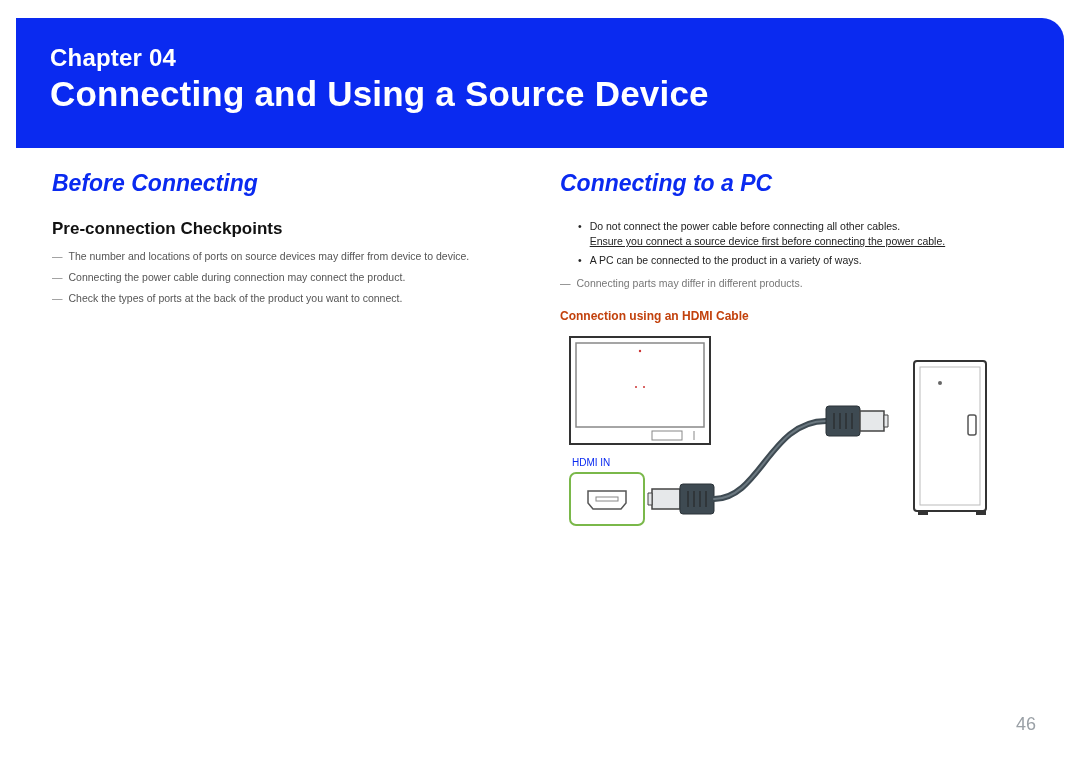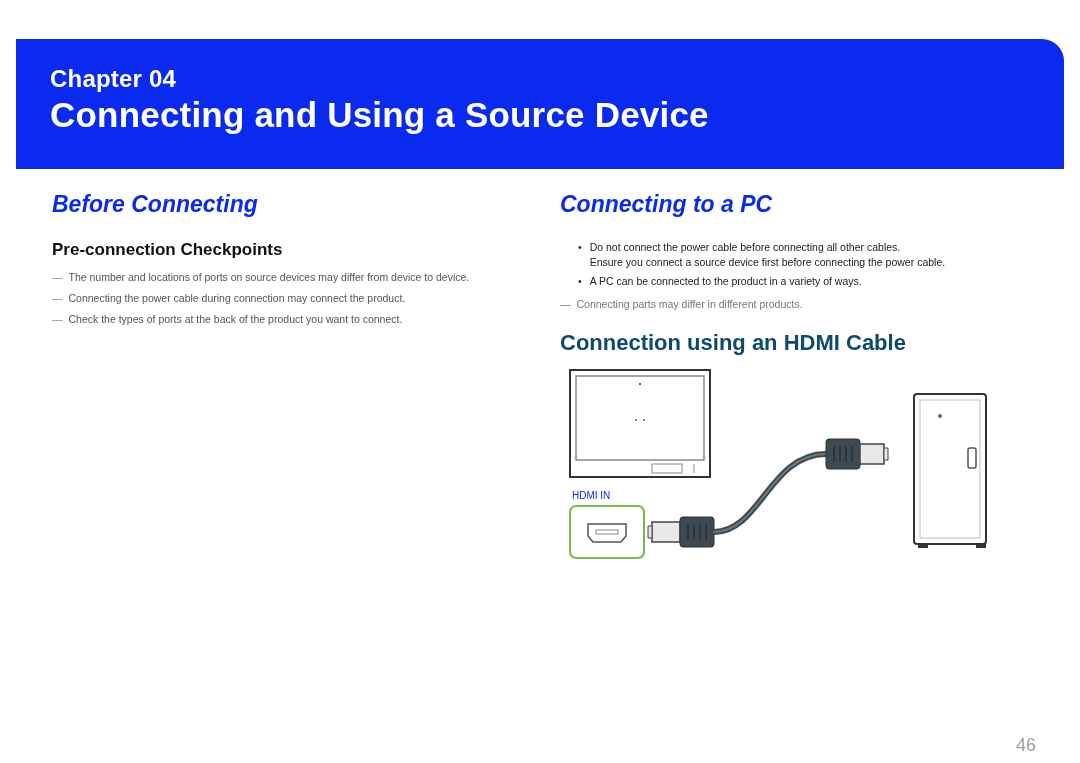--- a/index.html
+++ b/index.html
@@ -1,37 +1,37 @@
 <!DOCTYPE html>
 <html><head>
 <meta charset="utf-8">
 <style>
   * { box-sizing: border-box; margin: 0; padding: 0; }
   html, body { width: 1080px; height: 763px; font-family: "Segoe UI", "Helvetica Neue", Arial, sans-serif; background: #fff; color: #111; }
-  .page { width: 1080px; height: 637px; position: relative; padding: 18px 16px; margin-top: 21px; }
+  .page { width: 1080px; height: 637px; position: relative; padding: 18px 16px; }
   .sheet { width: 1048px; height: 727px; background: #fff; position: relative; border-radius: 0; overflow: hidden; }
   .banner { background: #0a2af0; color: #fff; border-top-right-radius: 22px; padding: 26px 34px 34px 34px; }
   .banner-chapter { font-size: 24px; font-weight: 600; letter-spacing: 0.2px; }
   .banner-title { font-size: 35px; font-weight: 700; margin-top: 2px; letter-spacing: 0.2px; }
   .content { display: flex; gap: 40px; padding: 22px 36px 0 36px; }
   .col { flex: 1; min-width: 0; }
   .section-h { color: #0a2af0; font-size: 23px; font-weight: 700; margin-bottom: 22px; font-style: italic; }
   .subhead { font-size: 17px; font-weight: 700; margin-bottom: 10px; color: #111; }
   .dash-list { font-size: 10.5px; color: #555; line-height: 1.45; }
   .dash-item { display: flex; gap: 6px; margin-bottom: 6px; }
   .dash-item .dash { flex: 0 0 auto; color: #888; font-weight: 400; position: relative; top: 0; }
   .dash-item .txt { flex: 1 1 auto; }
   .dash-item .txt .line2 { display: block; }
   .dot-list { font-size: 10.5px; color: #222; line-height: 1.45; padding-left: 18px; }
   .dot-item { display: flex; gap: 8px; margin-bottom: 4px; }
   .dot-item .dot { flex: 0 0 auto; }
   .dot-item .txt { flex: 1 1 auto; }
-  .dot-item .txt .line2 { display: block; }
+  .dot-item .txt .line2 { display: block; text-decoration: underline; }
   .note { font-size: 10.5px; color: #777; display: flex; gap: 6px; margin-top: 8px; }
-  .subhead2 { font-size: 22px; font-weight: 700; margin-top: 20px; margin-bottom: 8px; color: #0c4a6e; }
+  .subhead2 { font-size: 12px; font-weight: 700; margin-top: 20px; margin-bottom: 8px; color: #c2410c; }
   .diagram-wrap { width: 440px; height: 215px; position: relative; }
   .page-number { position: absolute; right: 28px; bottom: 10px; color: #9aa0a6; font-size: 18px; font-weight: 400; }
 </style>
 </head>
 <body>
 
 <div class="page">
   <div class="sheet">
 
     <div class="banner">

